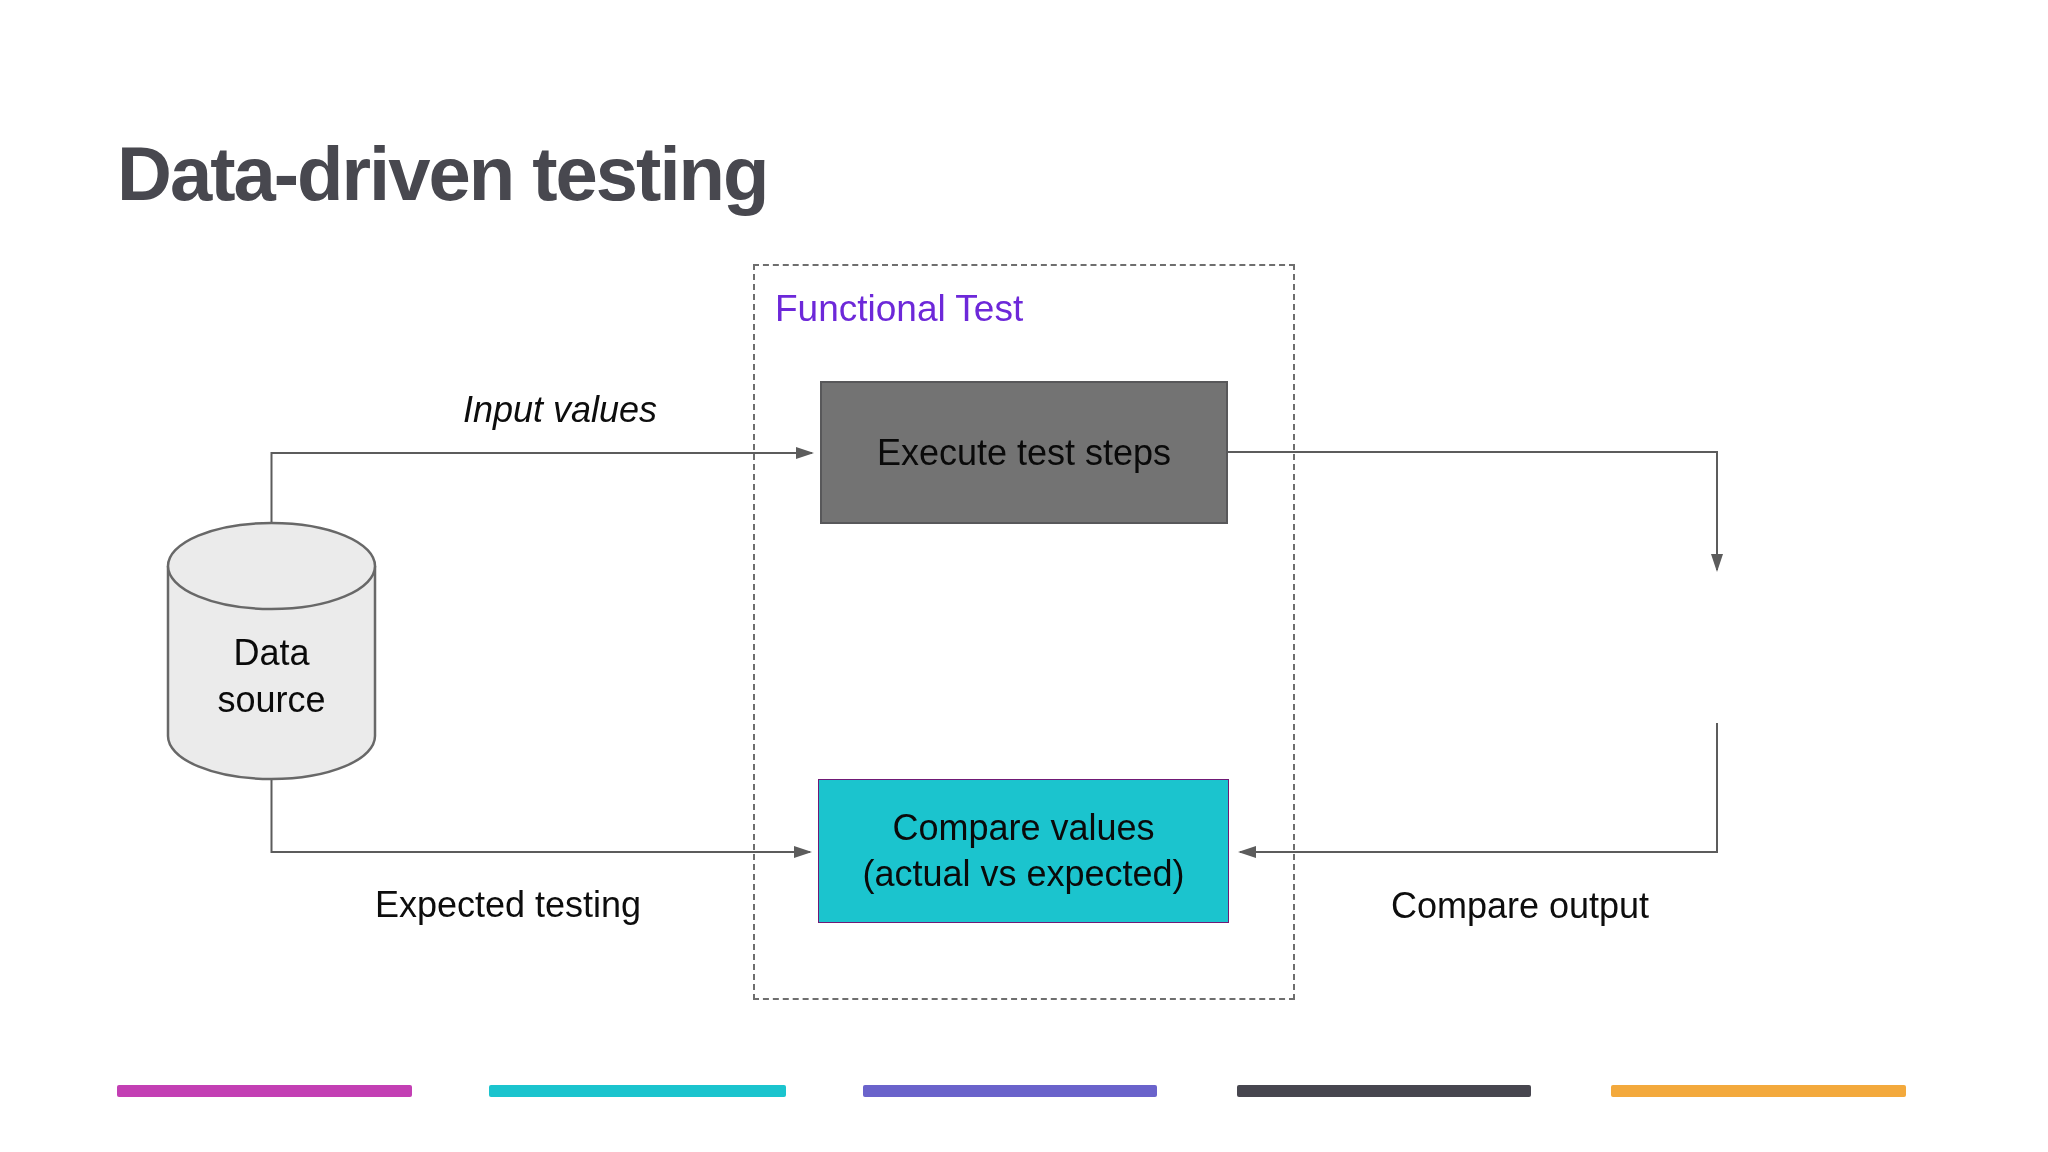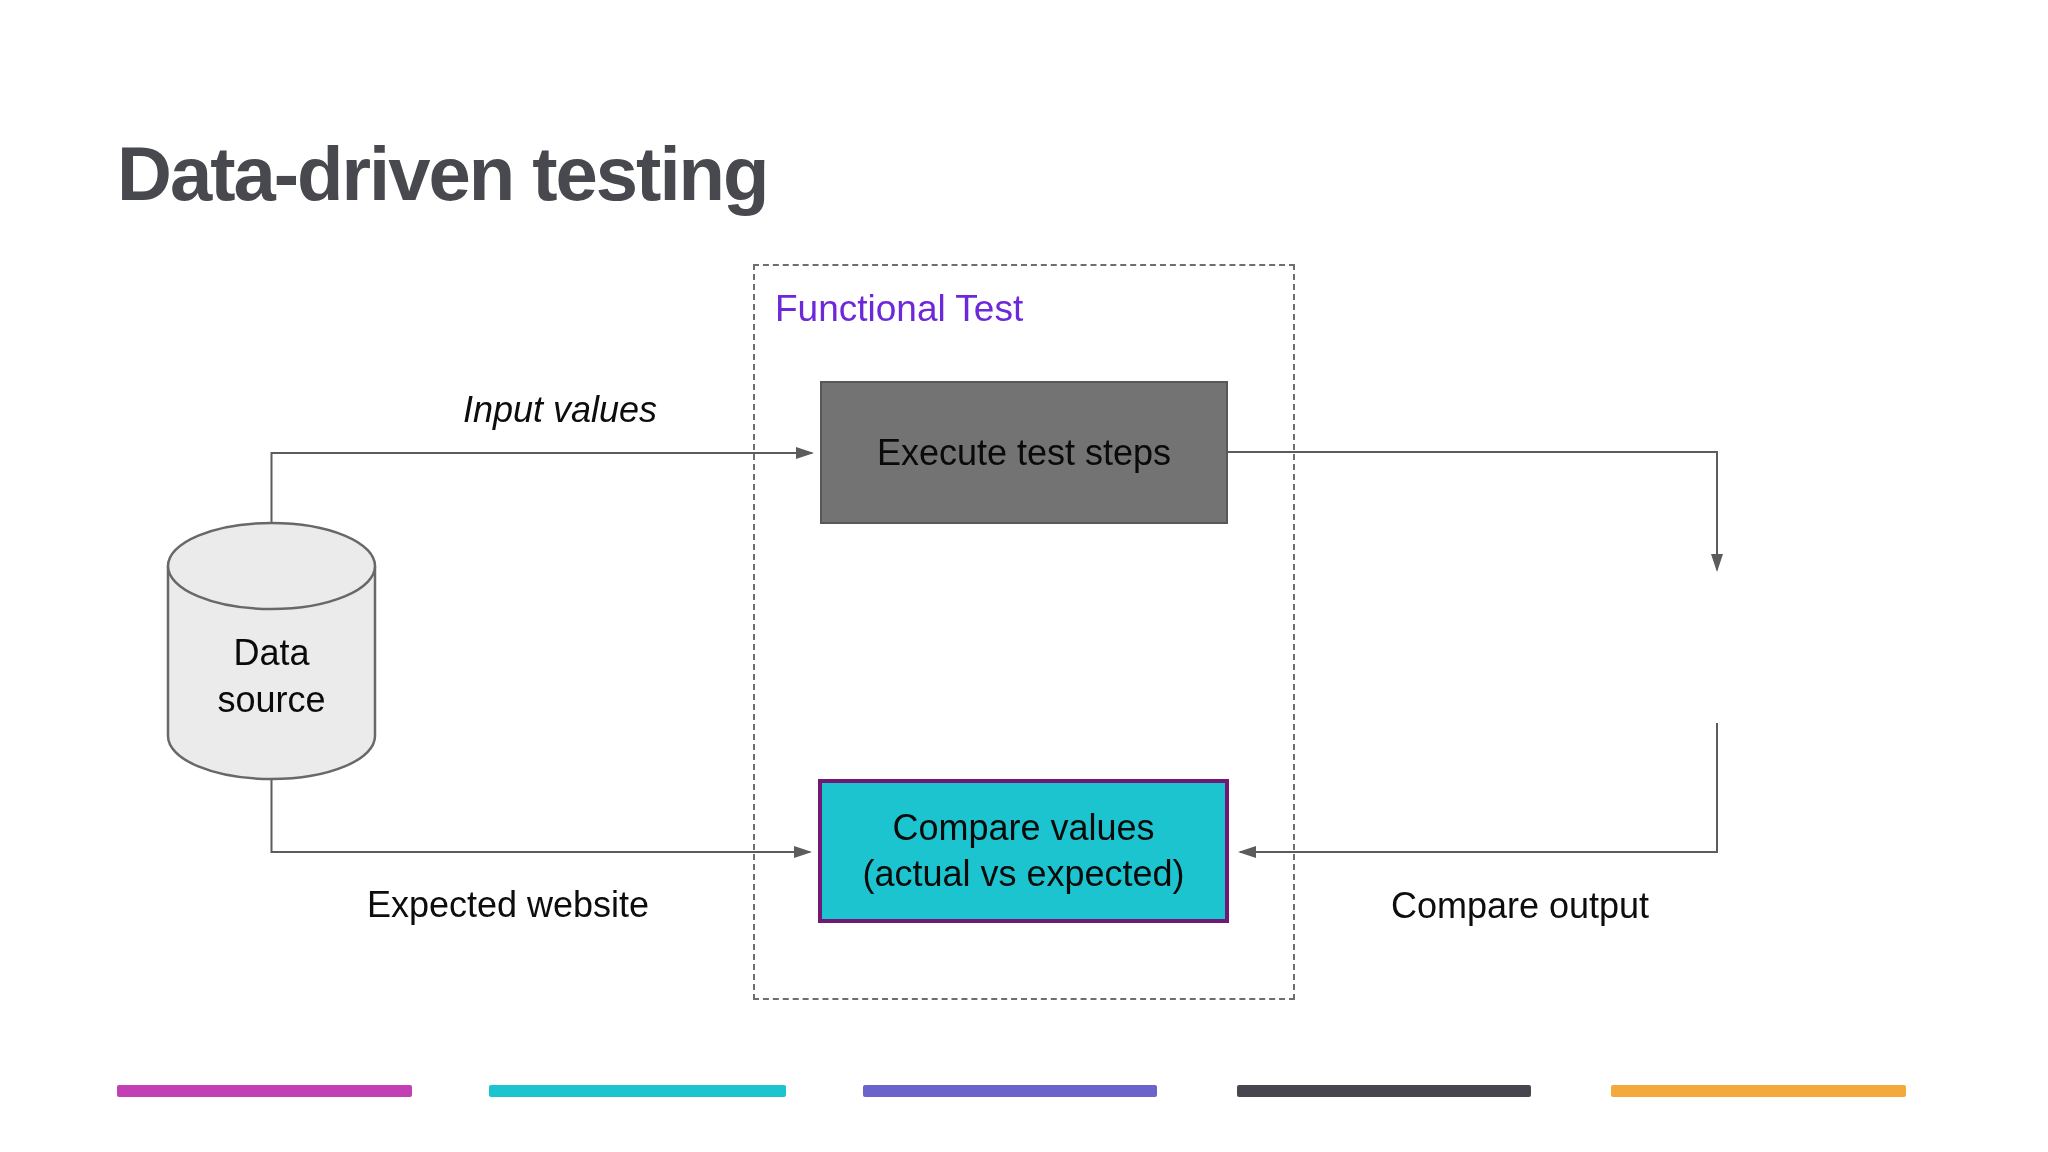--- a/index.html
+++ b/index.html
@@ -30,21 +30,21 @@
     white-space:nowrap;
   }
   .node{
     position:absolute;
     display:flex;align-items:center;justify-content:center;
     text-align:center;
     box-sizing:border-box;
     font-size:36px;line-height:46px;color:#0a0a0a;
   }
   .node-execute{left:820px;top:381px;width:408px;height:143px;border:2px solid #58585a;}
-  .node-compare{left:818px;top:779px;width:411px;height:144px;border:4px solid #701a75;}
+  .node-compare{left:818px;top:779px;width:411px;height:144px;border:1px solid #701a75;}
   .node-app{
     left:1513px;top:579px;width:410px;height:144px;
     border:2px solid #515157;border-radius:26px;color:#ffffff;
   }
   .node-app .node-text{width:310px;}
   .node-compare .node-text{width:380px;}
   .cyl-label{
     position:absolute;left:196px;top:629px;width:151px;
     text-align:center;font-size:36px;line-height:47px;color:#0a0a0a;
   }
@@ -101,21 +101,21 @@
 
   <div class="node node-compare" style="background-color: rgb(27, 196, 206);">
     <div class="node-text">Compare values (actual vs expected)</div>
   </div>
 
 
   <div class="cyl-label">Data source</div>
 
   <div class="edge-label edge-label-input">Input values</div>
 
-  <div class="edge-label edge-label-expected">Expected website</div>
+  <div class="edge-label edge-label-expected">Expected testing</div>
 
   <div class="edge-label edge-label-actual">Compare output</div>
 
   <div class="footer-bar footer-bar-1" style="background-color: rgb(195, 63, 180);"></div>
   <div class="footer-bar footer-bar-2" style="background-color: rgb(27, 196, 206);"></div>
   <div class="footer-bar footer-bar-3" style="background-color: rgb(106, 99, 203);"></div>
   <div class="footer-bar footer-bar-4" style="background-color: rgb(71, 70, 79);"></div>
   <div class="footer-bar footer-bar-5" style="background-color: rgb(243, 169, 60);"></div>
 
 </div>

